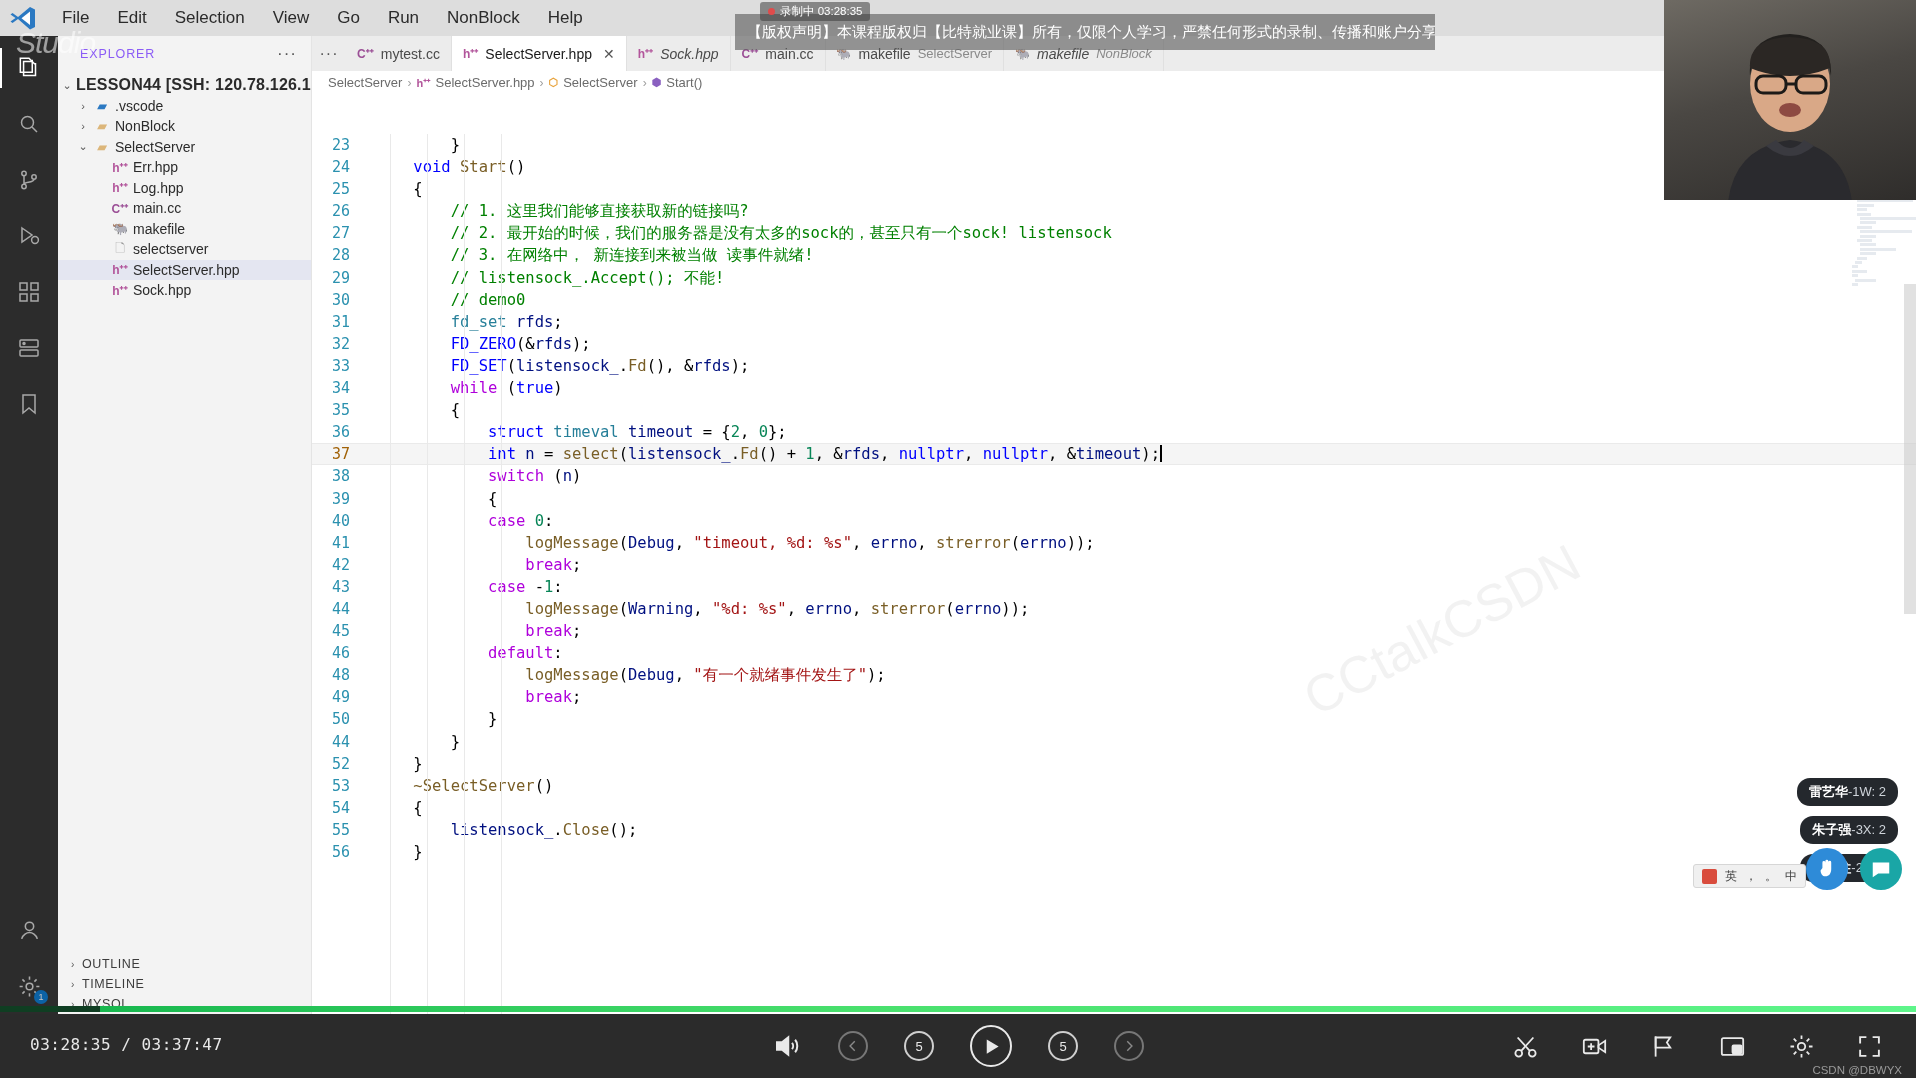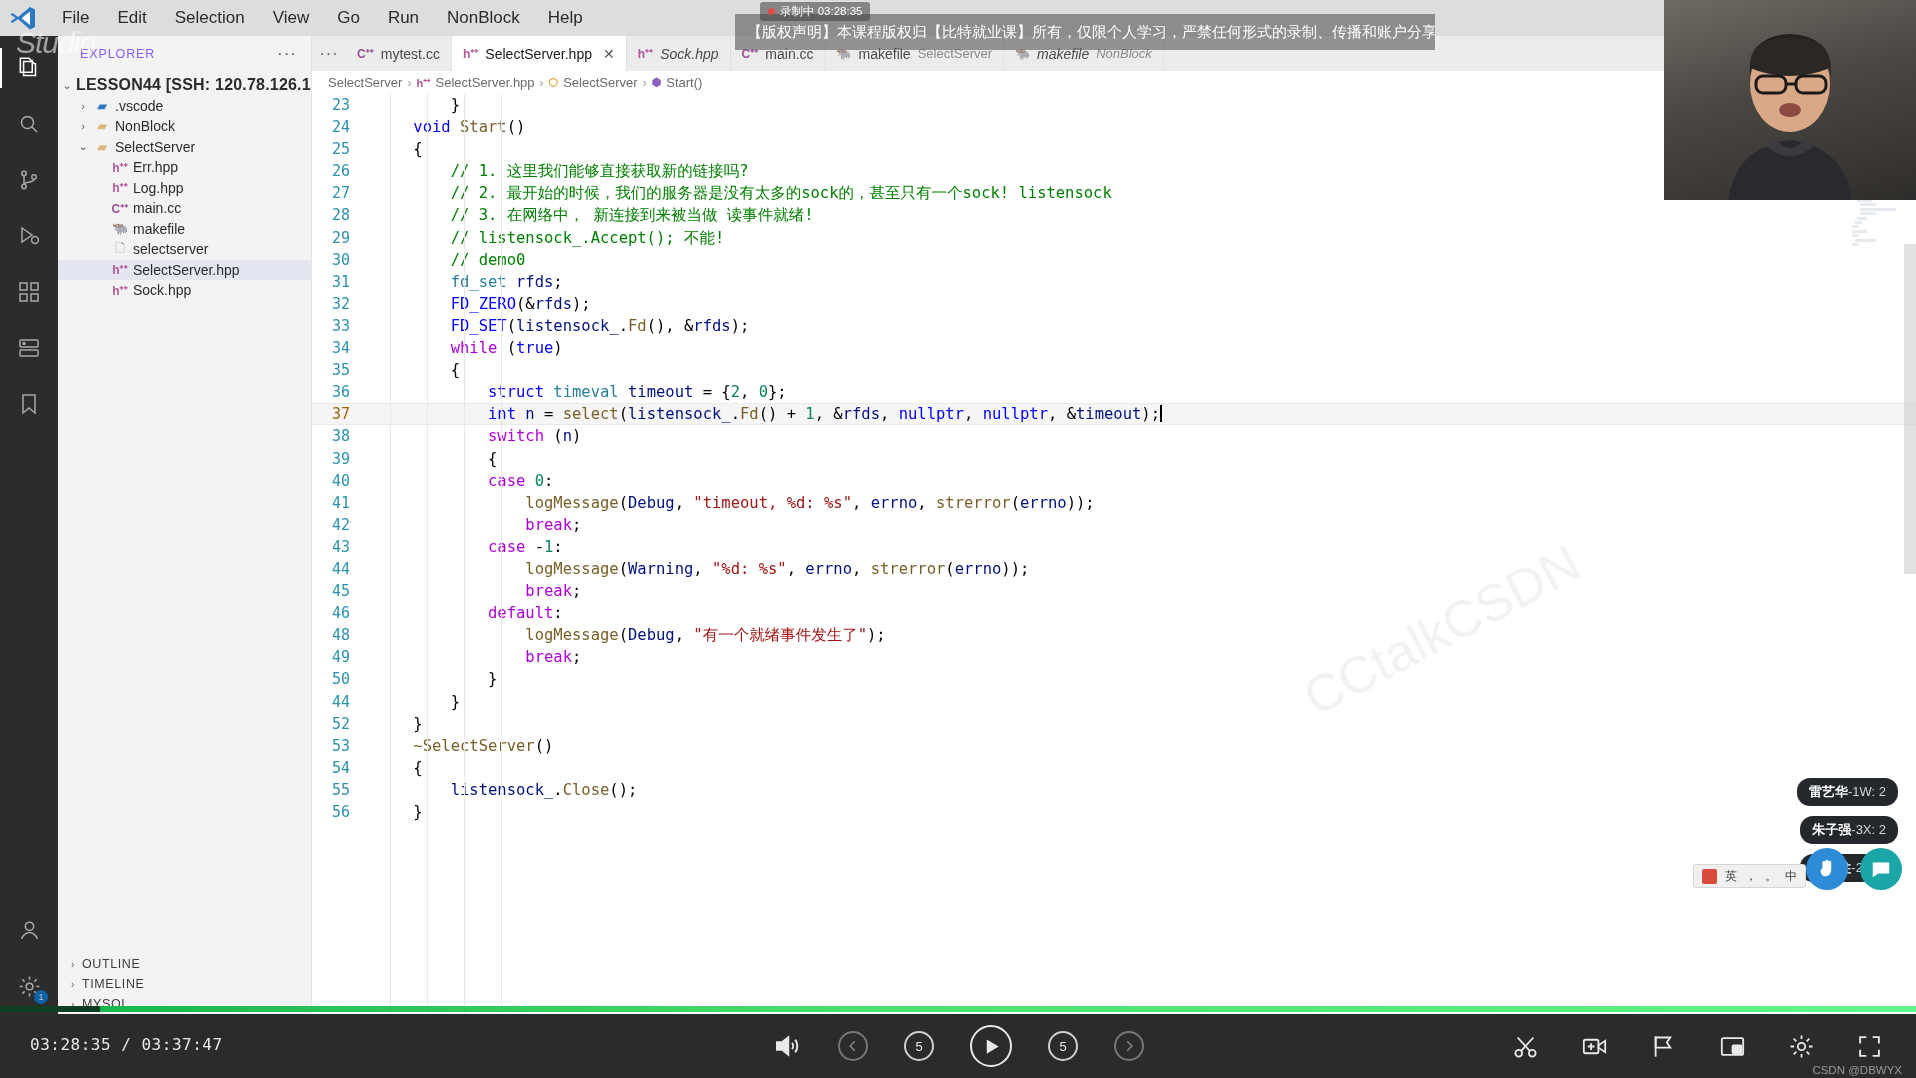--- a/index.html
+++ b/index.html
@@ -55,21 +55,21 @@
   .tab.italic { font-style: italic; }
   .tab .x { margin-left:4px; color:#555; font-size:14px; }
   .tab .ti { font-size:12px; font-weight:bold; }
   .tab .sub { color:#8a8a8a; font-size:13px; }
 
   .breadcrumb { height: 23px; display:flex; align-items:center; gap:5px; padding-left:16px; font-size:13px; color:#6b6b6b; background:#fff; flex:0 0 23px; }
   .bc-sep { color:#a0a0a0; font-size:12px; }
   .bc-ico { font-size:11px; font-weight:bold; }
 
   
-  .codewrap { flex:1; position:relative; overflow:hidden; background:#ffffff; }
+  .codewrap { flex:1; position:relative; overflow:hidden; background:#ffffff;margin-top:40px; }
   .code { position:absolute; inset:0; font-family: "DejaVu Sans Mono", "Liberation Mono", monospace; font-size:15.5px; line-height:22.1px; }
   .ln { display:flex; height:22.1px; align-items:center; white-space:pre; }
   .ln.cur { background:#f5f5f5; box-shadow: inset 0 1px 0 #eaeaea, inset 0 -1px 0 #eaeaea; }
   .num { width: 64px; text-align:right; padding-right: 26px; color:#2b91af; flex:0 0 64px; font-size:15px; }
   .ln.cur .num { color:#a16207; }
   .txt { white-space:pre; }
   
   .k  { color:#af00db; }  
   .k2 { color:#0000ff; }  
   .ty { color:#267f99; }  

